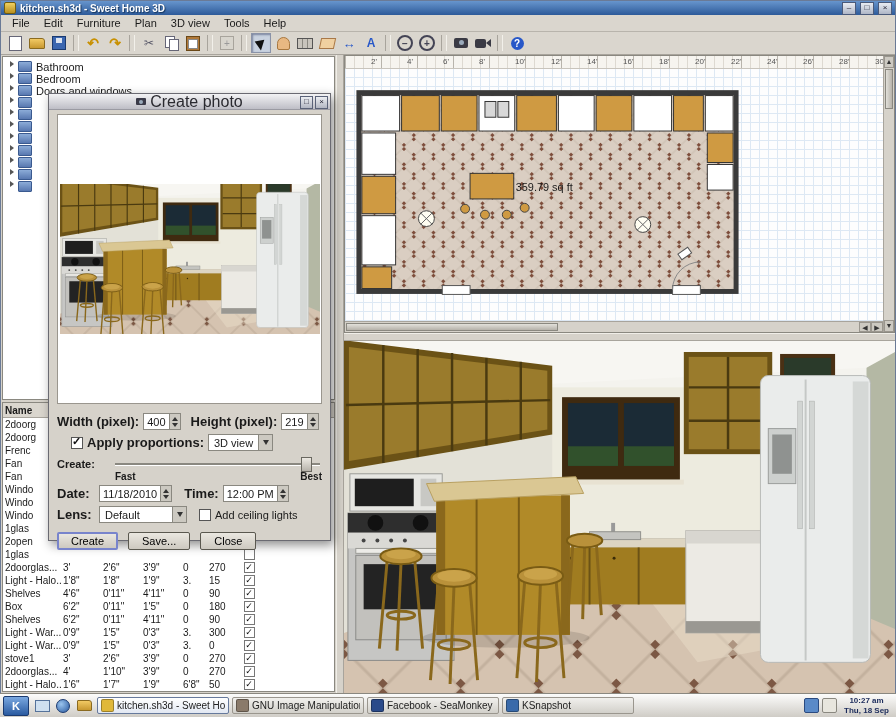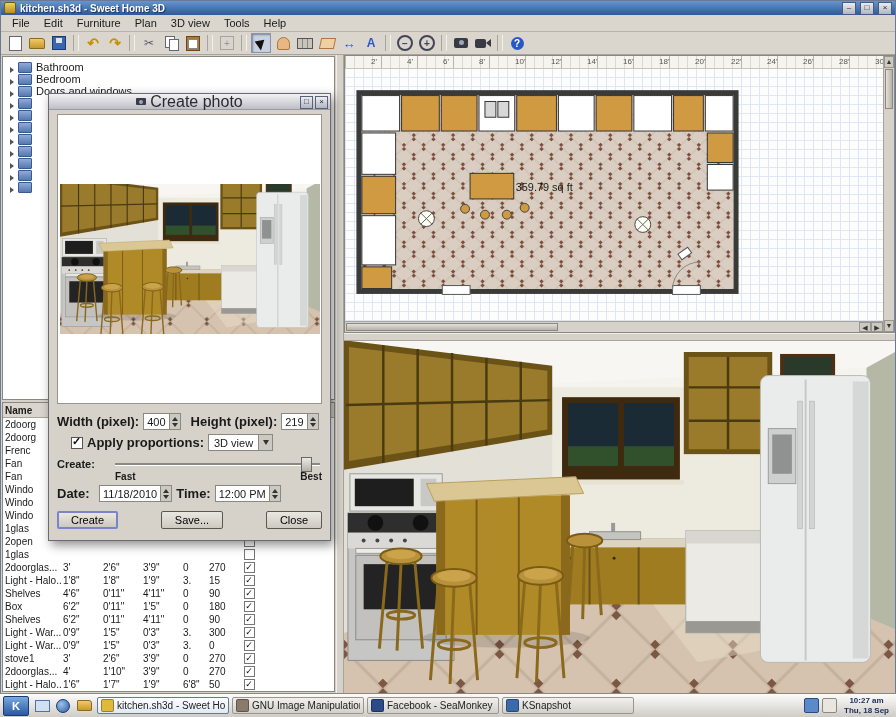--- a/index.html
+++ b/index.html
@@ -44,21 +44,21 @@
   .ic-photo::before{content:"";width:14px;height:10px;background:#3a3a44;border-radius:2px;}
   .ic-photo::after{content:"";position:absolute;top:7px;width:5px;height:5px;border-radius:50%;background:#9aaabb;}
   .ic-video::before{content:"";width:11px;height:9px;background:#3a3a44;border-radius:2px;margin-right:5px;}
   .ic-video::after{content:"";position:absolute;right:2px;top:6px;width:0;height:0;border-right:5px solid #3a3a44;border-top:4px solid transparent;border-bottom:4px solid transparent;}
   .ic-help::before{content:"?";width:13px;height:13px;background:#2858c8;color:#fff;border-radius:50%;font-size:10px;font-weight:bold;display:flex;align-items:center;justify-content:center;}
 
   
   .main{flex:1;display:flex;min-height:0;}
   .left{width:335px;flex:none;display:flex;flex-direction:column;min-height:0;}
   .catalog{height:338px;flex:none;background:#fff;border:1px solid #8a8880;margin:1px;overflow:hidden;padding-top:4px;}
-  .tree-row{display:flex;align-items:flex-end;height:12px;padding-left:7px;gap:4px;}
+  .tree-row{display:flex;align-items:flex-start;height:12px;padding-left:7px;gap:4px;}
   .tree-exp{width:0;height:0;border-left:4px solid #555;border-top:3px solid transparent;border-bottom:3px solid transparent;flex:none;}
   .tree-folder{width:12px;height:9px;background:linear-gradient(#8cacd8,#5878b0);border:1px solid #3a5a90;border-radius:1px;flex:none;}
   .tree-label{font-size:11px;white-space:nowrap;}
   .furn{flex:1;background:#fff;border:1px solid #8a8880;margin:1px;overflow:hidden;font-size:10px;min-height:0;}
   .furn-header{height:14px;background:#dad6ce;border-bottom:1px solid #a8a49c;display:flex;align-items:center;font-weight:bold;}
   .furn-header .c{border-right:1px solid #c4c0b8;height:100%;display:flex;align-items:center;}
   .furn-row{height:13px;display:flex;align-items:center;}
   .c{overflow:hidden;white-space:nowrap;flex:none;padding:0 2px;box-sizing:border-box;}
   .c.name{width:58px;}.c.w{width:40px;}.c.d{width:40px;}.c.h{width:40px;}.c.x{width:26px;}.c.a{width:32px;}
   .c.cbcol{width:20px;display:flex;justify-content:center;}
@@ -114,21 +114,21 @@
   .combo-arrow{width:0;height:0;border-left:3.5px solid transparent;border-right:3.5px solid transparent;border-top:5px solid #333;}
   .chk{width:10px;height:10px;border:1px solid #555;background:#fff;position:relative;flex:none;display:inline-block;}
   .chk.checked::after{content:"✓";position:absolute;top:-3px;left:0px;font-size:11px;font-weight:bold;color:#111;}
   .q-block{margin:3px 0 1px;}
   .q-row{display:flex;align-items:center;}
   .q-label{width:56px;font-weight:bold;flex:none;}
   .slider-wrap{flex:1;position:relative;height:15px;}
   .slider-track{position:absolute;left:2px;right:2px;top:7px;height:2px;background:#8a8880;border-bottom:1px solid #fff;}
   .slider-thumb{position:absolute;left:90%;top:1px;width:9px;height:13px;background:linear-gradient(#ece9e2,#b6b2aa);border:1px solid #6a6860;}
   .q-labels{display:flex;justify-content:space-between;margin-left:58px;font-size:10px;font-weight:bold;}
-  .dlg-buttons{display:flex;justify-content:space-between;gap:10px;margin-top:7px;}
+  .dlg-buttons{display:flex;justify-content:flex-start;gap:10px;margin-top:7px;}
   .btn{background:linear-gradient(#eae7e0,#cdc9c0);border:1px solid #5a584f;border-radius:2px;padding:2px 13px;font-size:11px;font-family:inherit;}
   .btn.primary{border:2px solid #7884cc;padding:1px 12px;}
 
   
   .taskbar{position:absolute;left:0;right:0;bottom:0;height:23px;background:linear-gradient(180deg,#fcfcfb,#cfccc6);
     border-top:1px solid #8a8880;display:flex;align-items:center;padding:0 3px;gap:3px;z-index:60;}
   .kmenu{width:24px;height:18px;background:linear-gradient(#7aa8e0,#2a5aa0);border:1px solid #1a3a70;border-radius:2px;
     color:#fff;font-weight:bold;font-size:11px;display:flex;align-items:center;justify-content:center;flex:none;}
   .tb-icon{width:20px;height:18px;display:flex;align-items:center;justify-content:center;flex:none;}
   .ti-desk::before{content:"";width:13px;height:10px;background:#cfe0f0;border:1px solid #55729a;}
@@ -866,30 +866,41 @@
 
       <div class="frow">
         <span class="flabel" style="width:38px">Date:</span>
         <span class="spinner">
           <span class="spin-txt">11/18/2010</span>
           <span class="spin-btns">
               <span class="sp-up"></span>
               <span class="sp-dn"></span>
             </span>
         </span>
-        <span class="flabel" style="">Time:</span>
+        <span class="flabel" style="margin-left:8px">Time:</span>
         <span class="spinner">
           <span class="spin-txt">12:00 PM</span>
           <span class="spin-btns">
               <span class="sp-up"></span>
               <span class="sp-dn"></span>
             </span>
         </span>
       </div>
 
+      <div class="frow">
+        <span class="flabel" style="width:38px">Lens:</span>
+        <span class="combo" style="width:86px;justify-content:space-between">
+          <span class="combo-txt">Default</span>
+          <span class="combo-btn">
+              <span class="combo-arrow"></span>
+            </span>
+        </span>
+        <span class="chk" style="margin-left:8px"></span>
+        <span style="font-size:11px">Add ceiling lights</span>
+      </div>
 
       <div class="dlg-buttons">
         <button class="btn primary">Create</button>
         <button class="btn">Save...</button>
         <button class="btn">Close</button>
       </div>
     </div>
   </div>
 
   <div class="taskbar">

